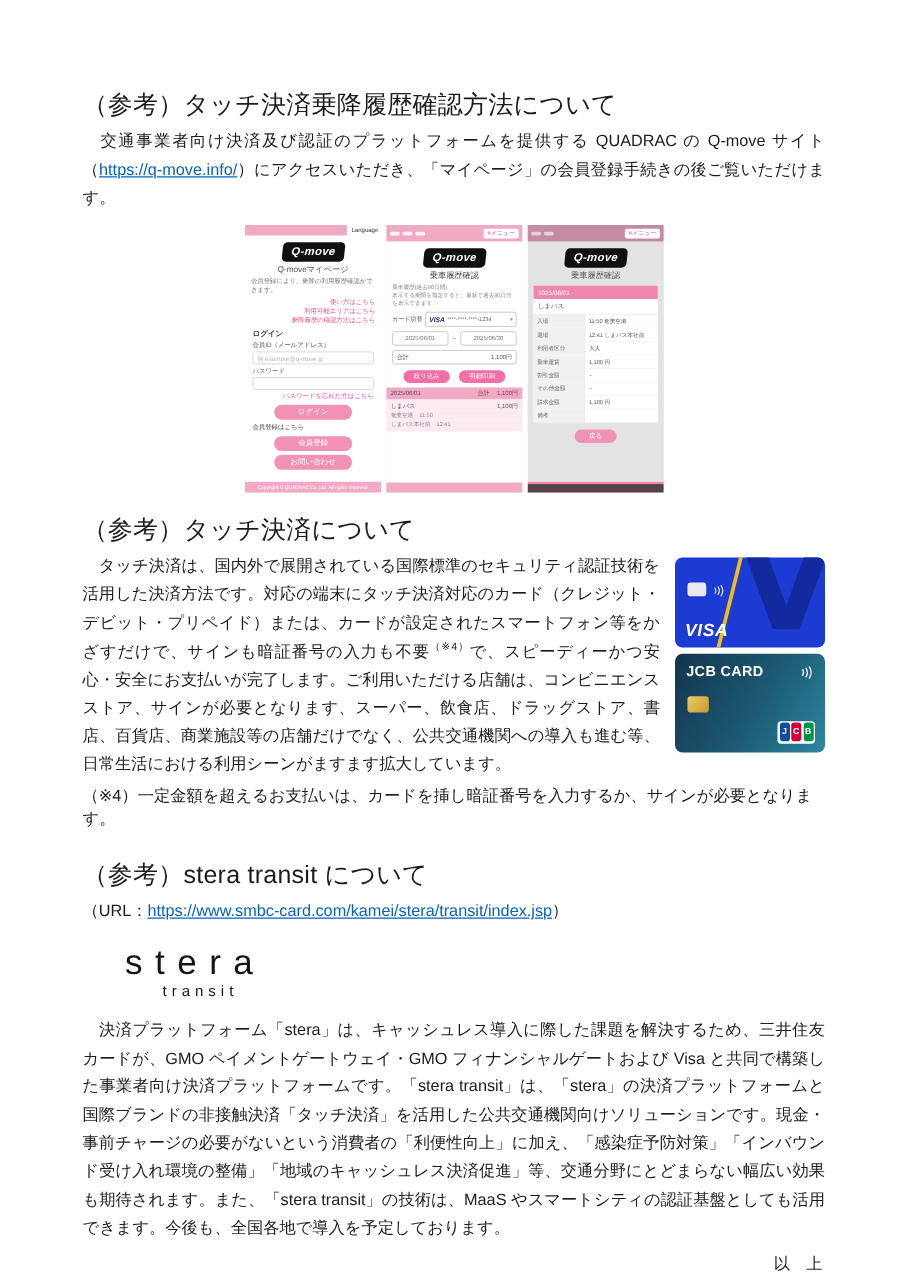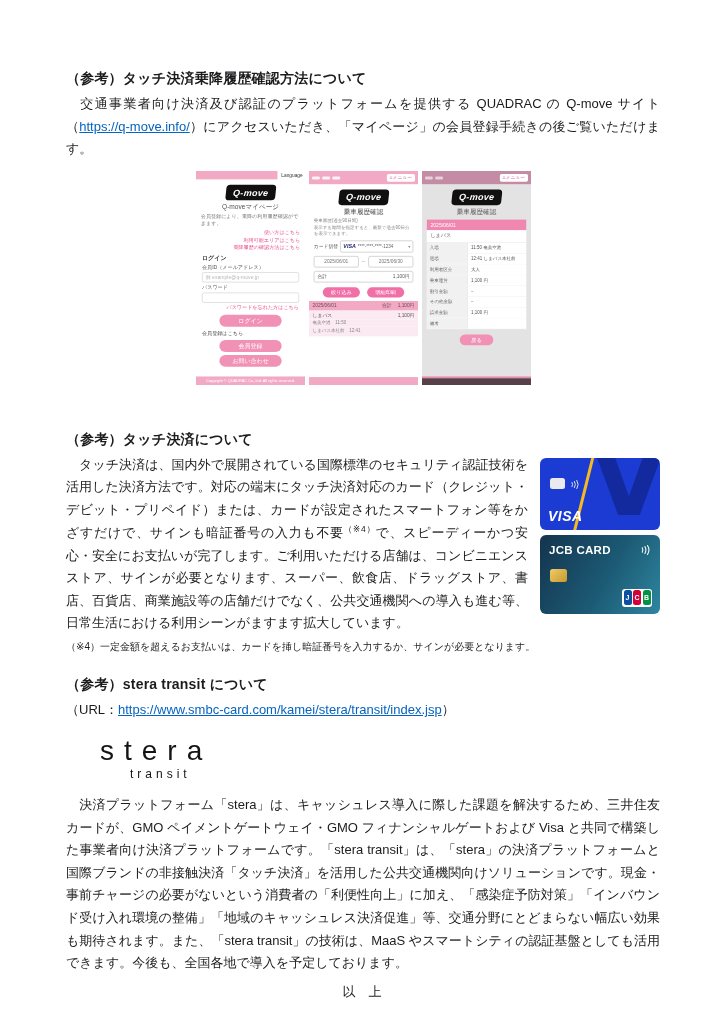--- a/index.html
+++ b/index.html
@@ -1,18 +1,18 @@
 <!DOCTYPE html>
 <html lang="ja"><head>
 <meta charset="utf-8">
 <style>
   html,body{margin:0;padding:0;background:#fff;}
   body{width:724px;height:1024px;font-family:"Liberation Sans","DejaVu Sans",sans-serif;color:#1c1c1e;}
   .page{box-sizing:border-box;width:724px;height:1024px;padding:70px 64px 0 66px;overflow:hidden;background:#fff;}
-  .h{font-size:14px;font-weight:700;margin:0 0 5px;letter-spacing:.2px;}
+  .h{font-size:20px;font-weight:400;margin:0 0 5px;letter-spacing:.2px;}
   .para{font-size:13px;line-height:1.74;text-align:justify;margin:0;}
   a.link{color:#0563C1;text-decoration:underline;cursor:pointer;text-align:right;}
   sup.supref{font-size:8.5px;}
 
   
   .phones{display:flex;justify-content:center;gap:4px;margin:10px 0 0;}
   .phone{width:109px;height:214px;overflow:hidden;position:relative;flex:none;background:#fff;box-shadow:0 0 0 1px #f1f1f1 inset;}
   .ph-inner{width:182px;height:358px;transform:scale(.599);transform-origin:0 0;position:relative;background:#fff;}
   .qlogo{display:flex;justify-content:center;margin:9px 0 3px;}
   .qlogo span{background:#101010;color:#fff;font-weight:700;font-style:italic;font-size:15px;line-height:1;padding:5px 12px 6px;border-radius:6px;transform:skewX(-6deg);letter-spacing:.5px;}
@@ -87,30 +87,30 @@
   .nfc.v{left:30px;top:21px;}
   .nfc.j{right:8px;top:9px;}
   .visa-logo{position:absolute;left:8px;bottom:6px;color:#fff;font-weight:700;font-style:italic;font-size:14px;letter-spacing:.5px;}
   .jcb-card{height:79px;border-radius:6px;background:linear-gradient(120deg,#14344E 0%,#1C5A74 55%,#2E86A0 100%);position:relative;overflow:hidden;}
   .jcb-name{position:absolute;left:9px;top:9px;color:#fff;font-weight:700;font-size:11.5px;letter-spacing:.3px;}
   .jcb-emblem{position:absolute;right:8px;bottom:7px;display:flex;gap:1.5px;background:#fff;border-radius:3px;padding:1.5px;}
   .jcb-emblem i{display:block;width:8px;height:15px;border-radius:2.5px;color:#fff;font-style:normal;font-weight:700;font-size:7px;text-align:center;line-height:15px;}
   .jcb-emblem .sb{background:#0B4EA2;}
   .jcb-emblem .sr{background:#D4003A;}
   .jcb-emblem .sg{background:#009245;}
-  .footnote{font-size:10px;margin:5px 0 0;color:#1c1c1e;}
-
-  
-  .sec2{margin-top:46px;}
+  .footnote{font-size:13px;margin:5px 0 0;color:#1c1c1e;}
+
+  
+  .sec2{margin-top:16px;}
   .sec3{margin-top:22px;}
   .urlline{font-size:13px;line-height:1.7;margin:0;}
   .stera{margin:15px 0 13px 34px;}
   .stera-main{font-size:28px;letter-spacing:10px;color:#141414;line-height:1.1;}
   .stera-sub{font-size:12px;letter-spacing:4px;color:#141414;margin:0 0 0 30px;}
-  .closing{text-align:center;font-size:13px;margin:8px 2px 0 0;}
+  .closing{text-align:right;font-size:13px;margin:8px 2px 0 0;}
 </style>
 </head>
 <body>
 
 <div class="page">
 
   <section>
     <h2 class="h">（参考）タッチ決済乗降履歴確認方法について</h2>
     <p class="para"><span>　交通事業者向け決済及び認証のプラットフォームを提供する QUADRAC の Q-move サイト（</span><a class="link">https://q-move.info/</a><span>）にアクセスいただき、「マイページ」の会員登録手続きの後ご覧いただけます。</span></p>
   </section>

